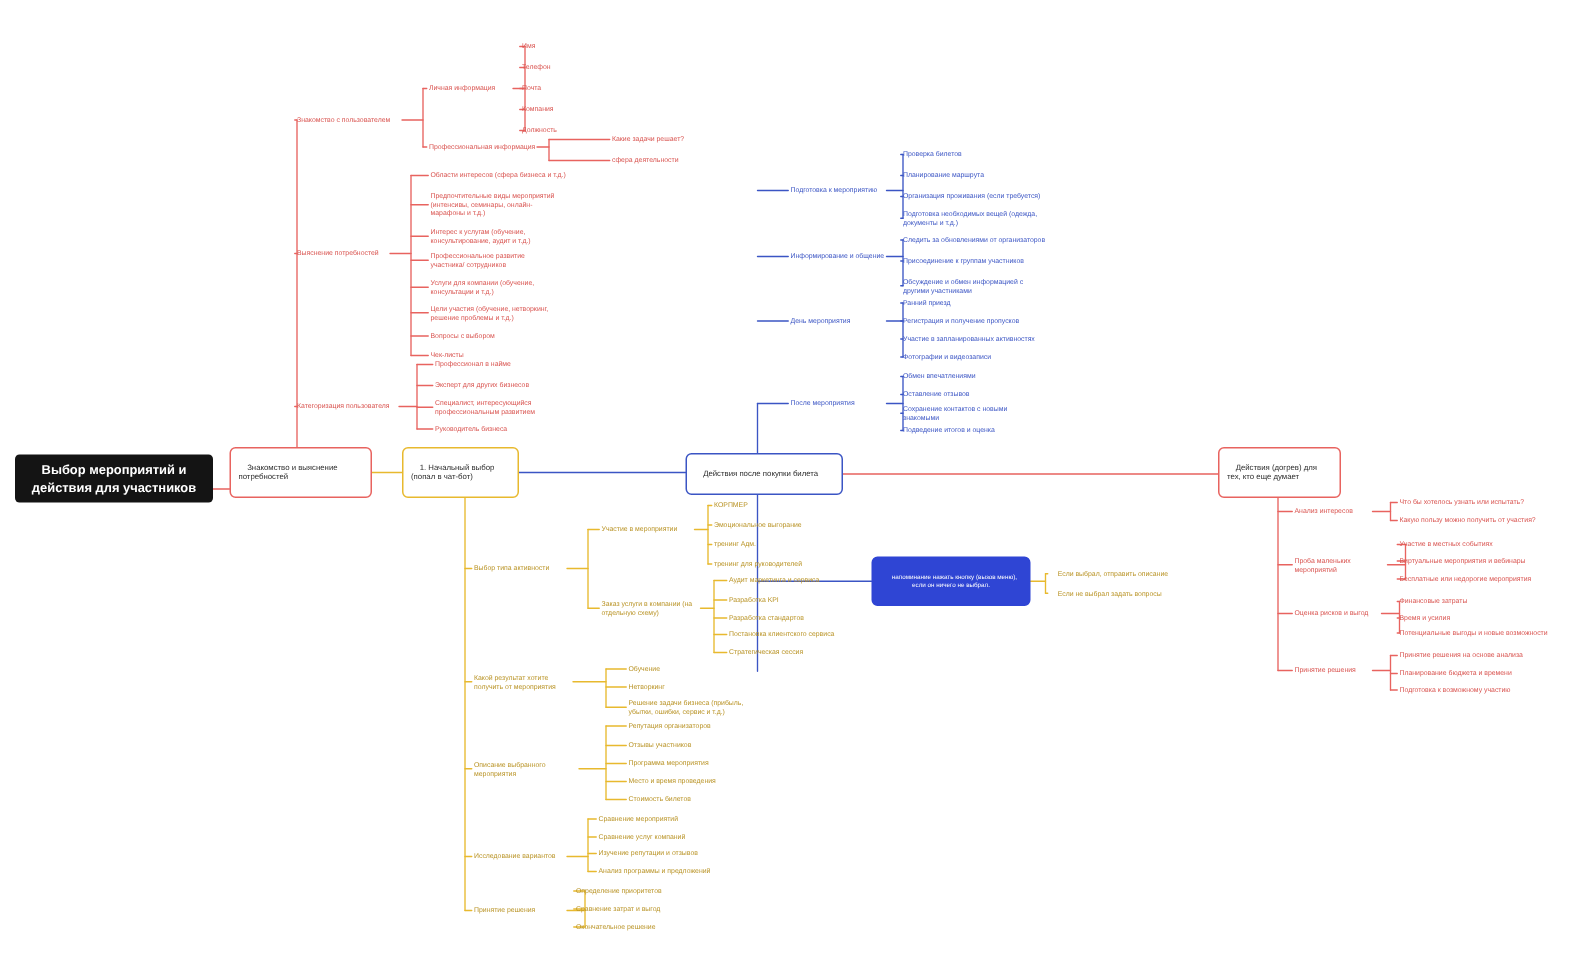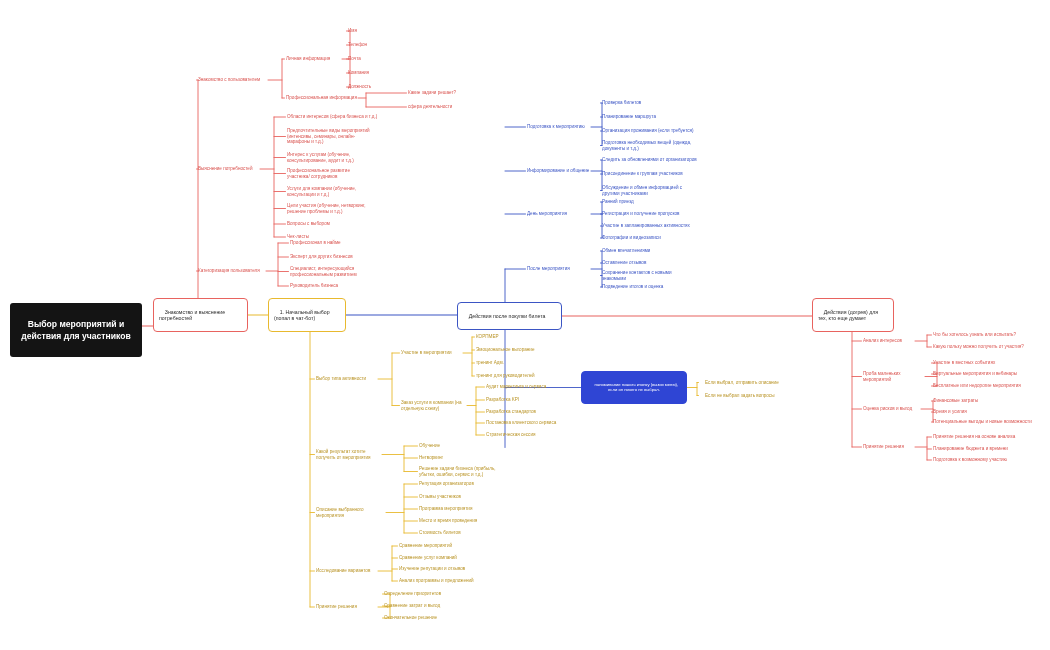--- a/index.html
+++ b/index.html
@@ -181,21 +181,21 @@
       <path d="M927,449 H931.5" stroke="#e8635f" fill="none" stroke-width="0.9" stroke-linecap="round" stroke-linejoin="round"></path>
       <path d="M927,460 H931.5" stroke="#e8635f" fill="none" stroke-width="0.9" stroke-linecap="round" stroke-linejoin="round"></path>
       <path d="M505,330 V447.5" stroke="#3b55c4" fill="none" stroke-width="0.9" stroke-linecap="round" stroke-linejoin="round"></path>
       <path d="M505,387.5 H581" stroke="#3b55c4" fill="none" stroke-width="0.9" stroke-linecap="round" stroke-linejoin="round"></path>
       <path d="M687,387.5 H697" stroke="#e8b92e" fill="none" stroke-width="0.9" stroke-linecap="round" stroke-linejoin="round"></path>
       <path d="M697,382.5 V395.5" stroke="#e8b92e" fill="none" stroke-width="0.9" stroke-linecap="round" stroke-linejoin="round"></path>
       <path d="M697,382.5 H698.5" stroke="#e8b92e" fill="none" stroke-width="0.9" stroke-linecap="round" stroke-linejoin="round"></path>
       <path d="M697,395.5 H698.5" stroke="#e8b92e" fill="none" stroke-width="0.9" stroke-linecap="round" stroke-linejoin="round"></path>
     </svg>
 
-  <div class="root" id="root-node" style="left:10px;top:303px;width:132px;height:54px;">
+  <div class="root" id="root-node" style="left:10px;top:303px;width:132px;height:32px;">
     <span>Выбор мероприятий и действия для участников</span>
   </div>
 
   <div class="node boxed red" id="hub-b1" style="left:153px;top:298px;width:95px;">
     <span>Знакомство и выяснение потребностей</span>
   </div>
 
   <div class="node boxed yellow" id="hub-b2" style="left:268px;top:298px;width:78px;">
     <span>1. Начальный выбор (попал в чат-бот)</span>
   </div>

